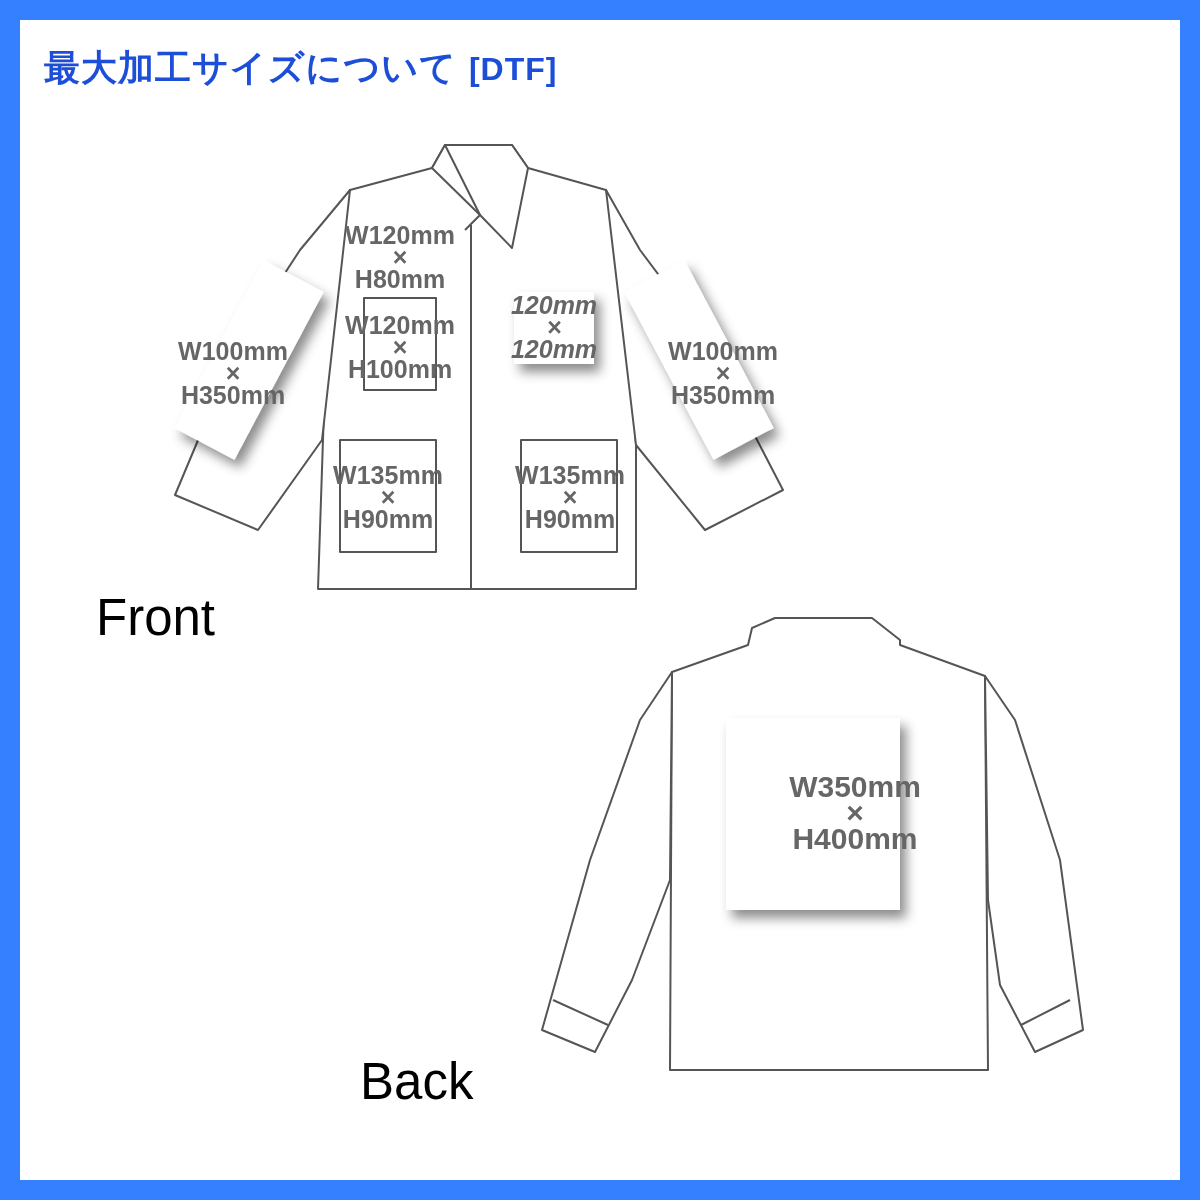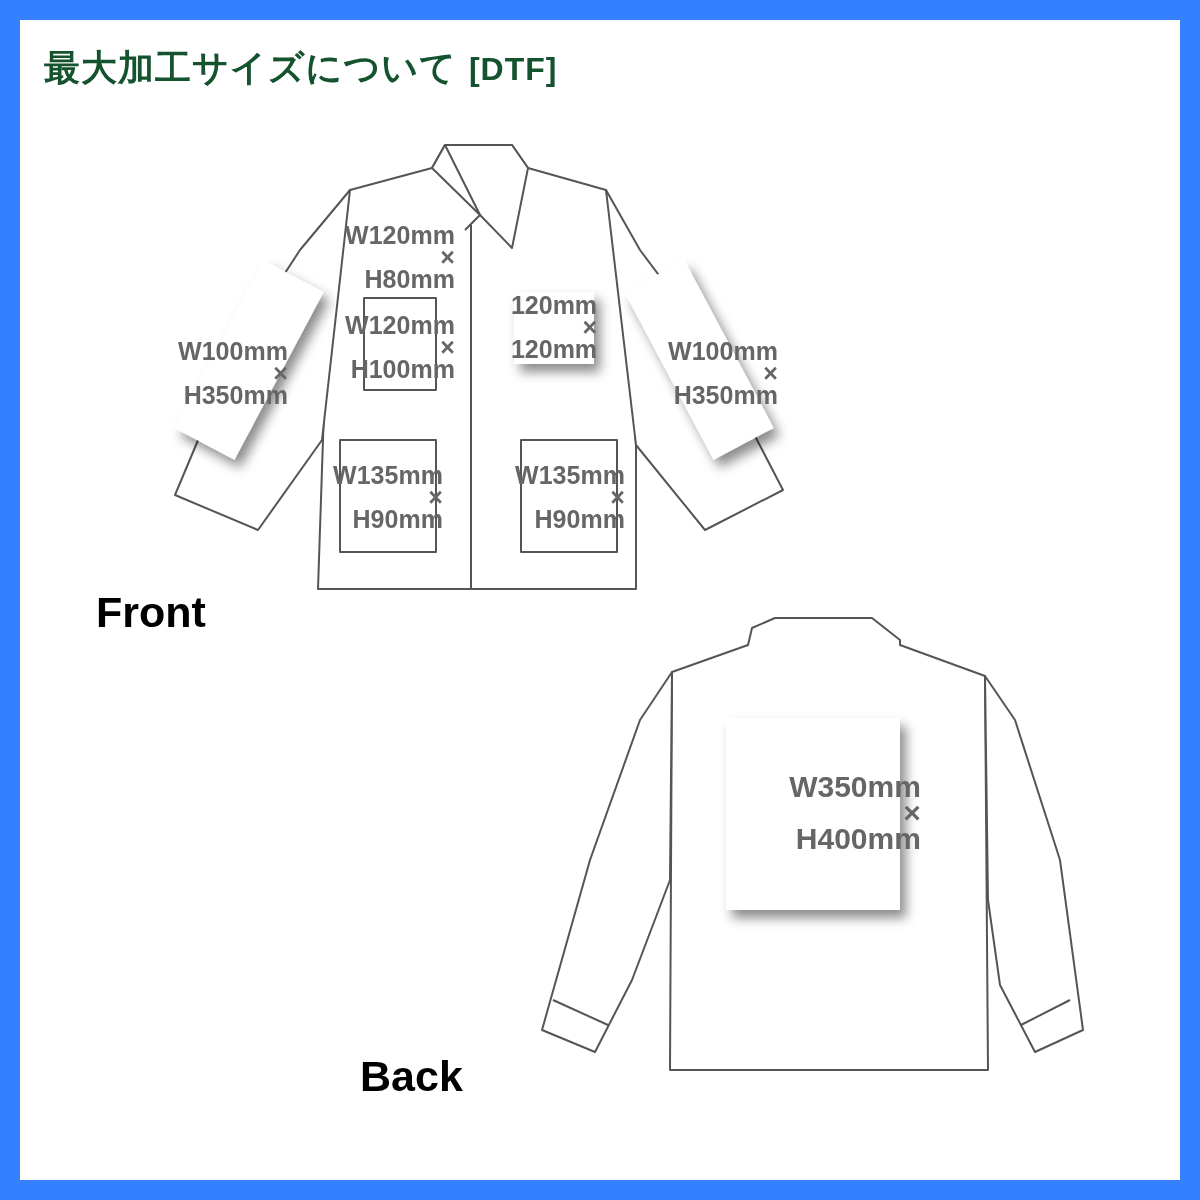--- a/index.html
+++ b/index.html
@@ -1,23 +1,23 @@
 <!DOCTYPE html>
 <html><head>
 <meta charset="utf-8">
 <style>
   html, body { margin:0; padding:0; }
   body { width:1200px; height:1200px; background:#fff; position:relative; overflow:hidden; font-family:"Liberation Sans", sans-serif; }
   .frame { position:absolute; left:0; top:0; width:1200px; height:1200px; box-sizing:border-box; border:20px solid #3480FF; }
-  .title { position:absolute; left:44px; top:44px; font-size:36px; font-weight:bold; color:#14532d; font-family:"DejaVu Sans", sans-serif; letter-spacing:1px; }
+  .title { position:absolute; left:44px; top:44px; font-size:36px; font-weight:bold; color:#1d4ed8; font-family:"DejaVu Sans", sans-serif; letter-spacing:1px; }
   .title .tag { font-family:"Liberation Sans", sans-serif; font-size:32px; margin-left:12px; }
   svg { position:absolute; left:0; top:0; }
-  .lbl { position:absolute; text-align:right; font-weight:bold; color:#666; font-size:25px; line-height:22px; white-space:nowrap; transform:translateX(-50%); }
+  .lbl { position:absolute; text-align:center; font-weight:bold; color:#666; font-size:25px; line-height:22px; white-space:nowrap; transform:translateX(-50%); }
   .lbl.big { font-size:30px; line-height:26px; }
-  .side-label { position:absolute; font-weight:bold; color:#000; font-size:43px; }
+  .side-label { position:absolute; font-weight:normal; color:#000; font-size:51px; }
 </style>
 </head>
 <body>
 
 <div class="frame"></div>
 
 <div class="title">
   <span>最大加工サイズについて</span><span class="tag">[DTF]</span>
 </div>
 
@@ -66,21 +66,21 @@
 <div class="lbl" style="left:400px;top:224px;">
   <div>W120mm</div>
     <div>×</div>
     <div>H80mm</div>
 </div>
 <div class="lbl" style="left:400px;top:314px;">
   <div>W120mm</div>
     <div>×</div>
     <div>H100mm</div>
 </div>
-<div class="lbl" style="left:554px;top:294px;">
+<div class="lbl" style="left:554px;top:294px;font-style:italic;">
   <div>120mm</div>
     <div>×</div>
     <div>120mm</div>
 </div>
 <div class="lbl" style="left:388px;top:464px;">
   <div>W135mm</div>
     <div>×</div>
     <div>H90mm</div>
 </div>
 <div class="lbl" style="left:570px;top:464px;">

